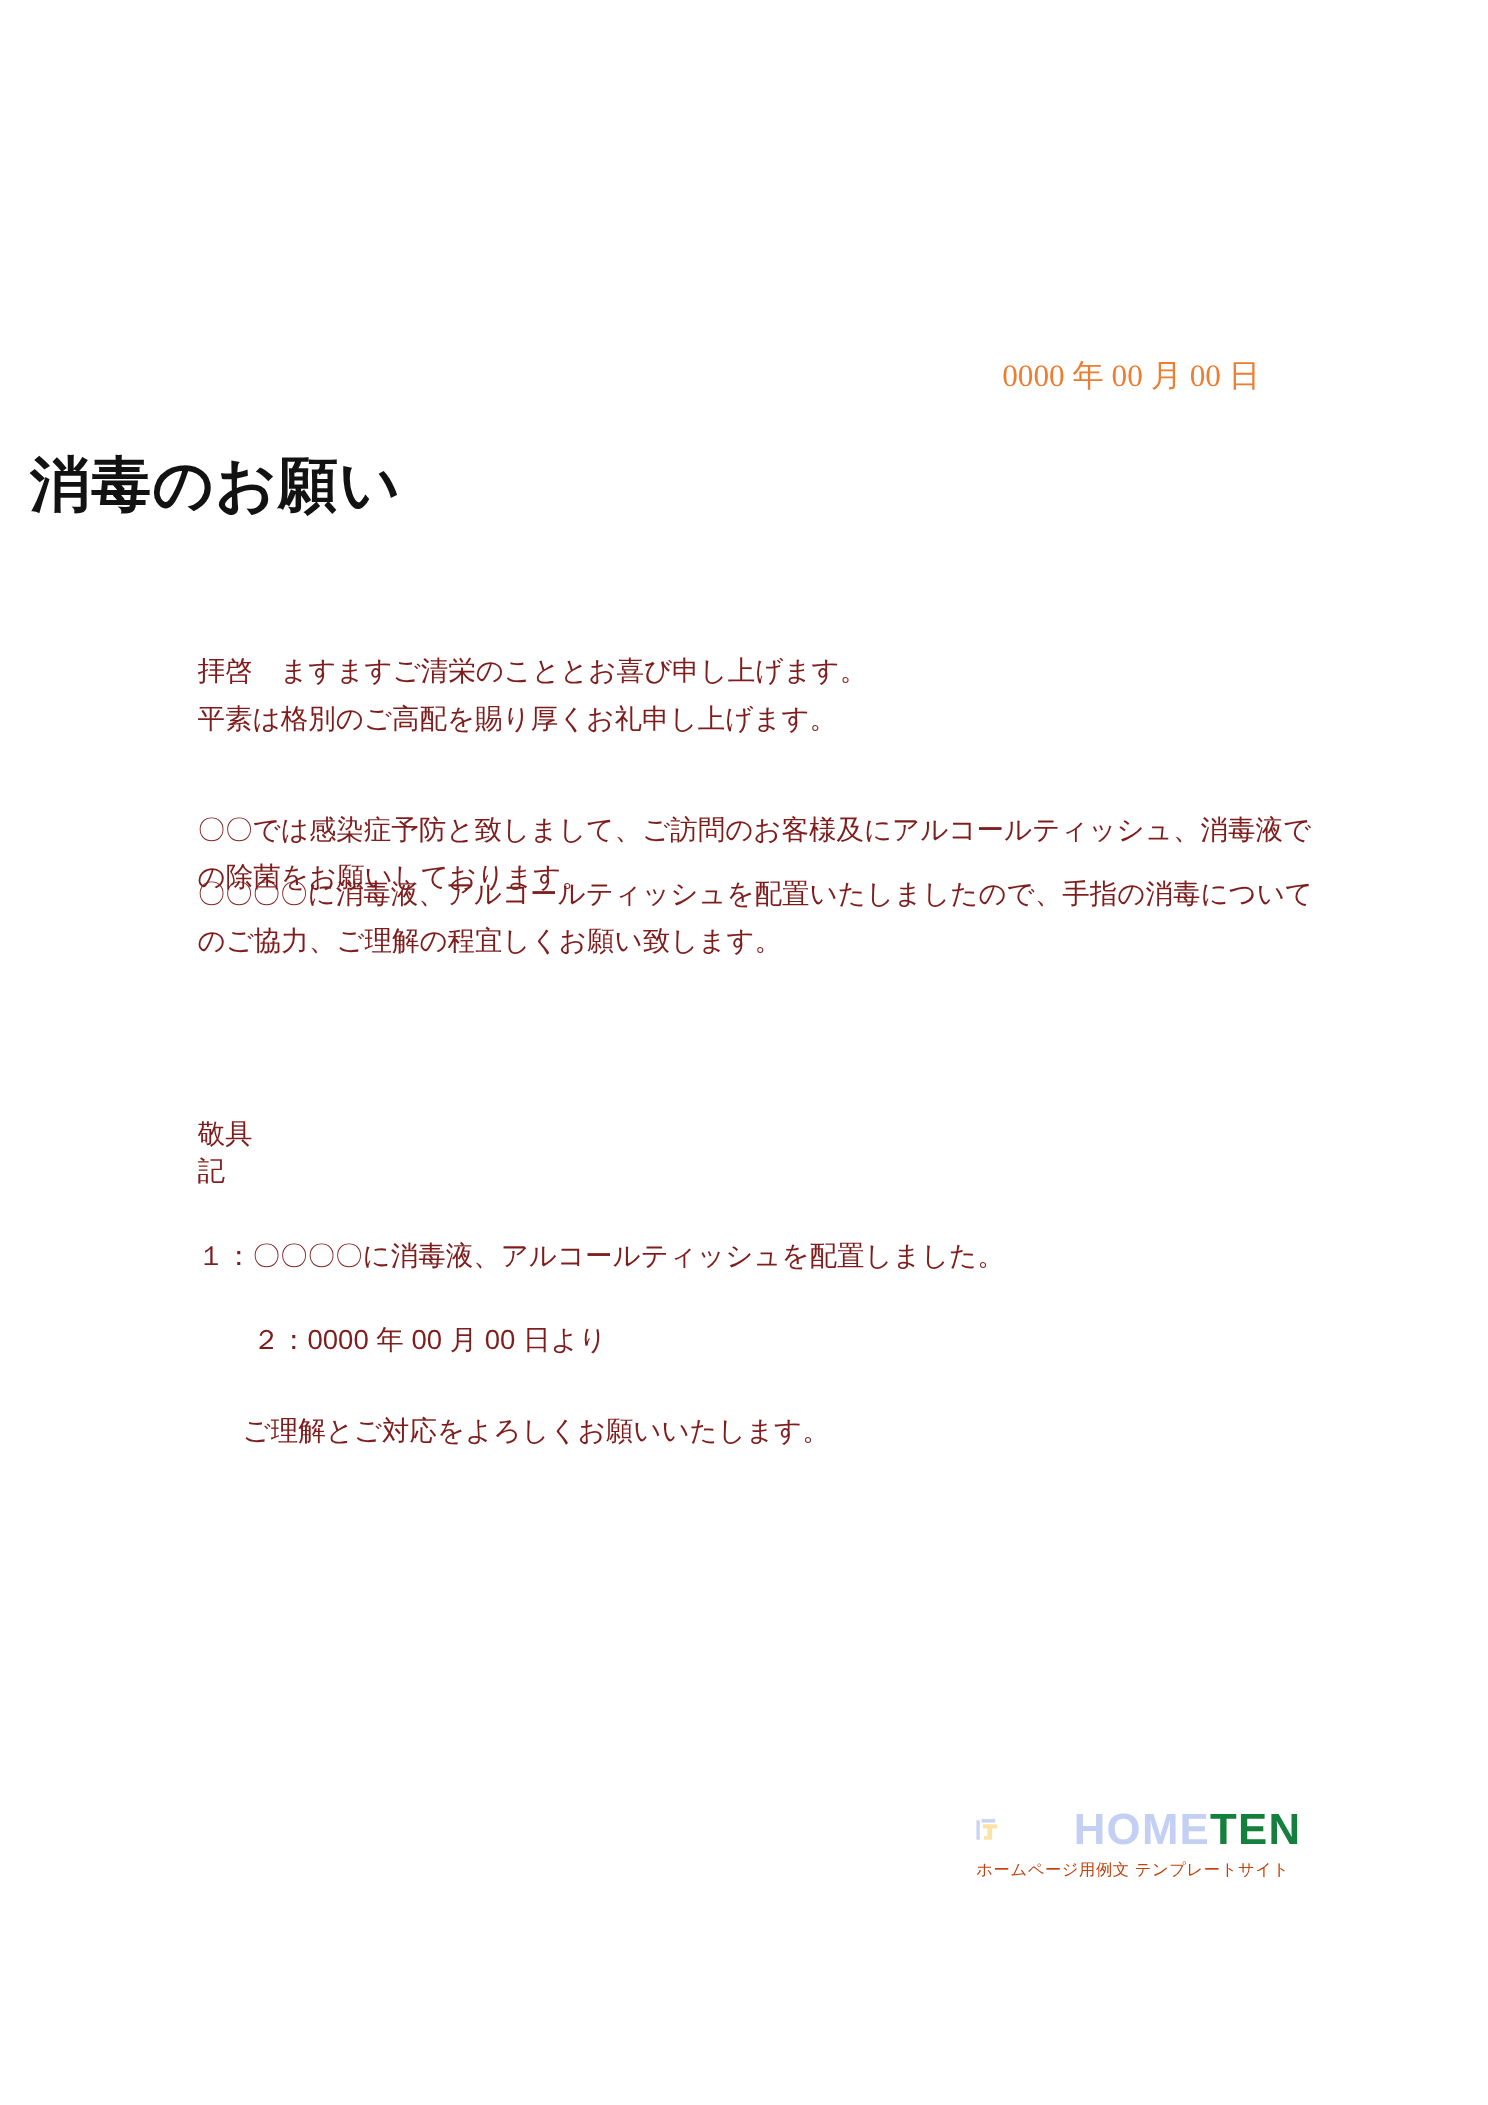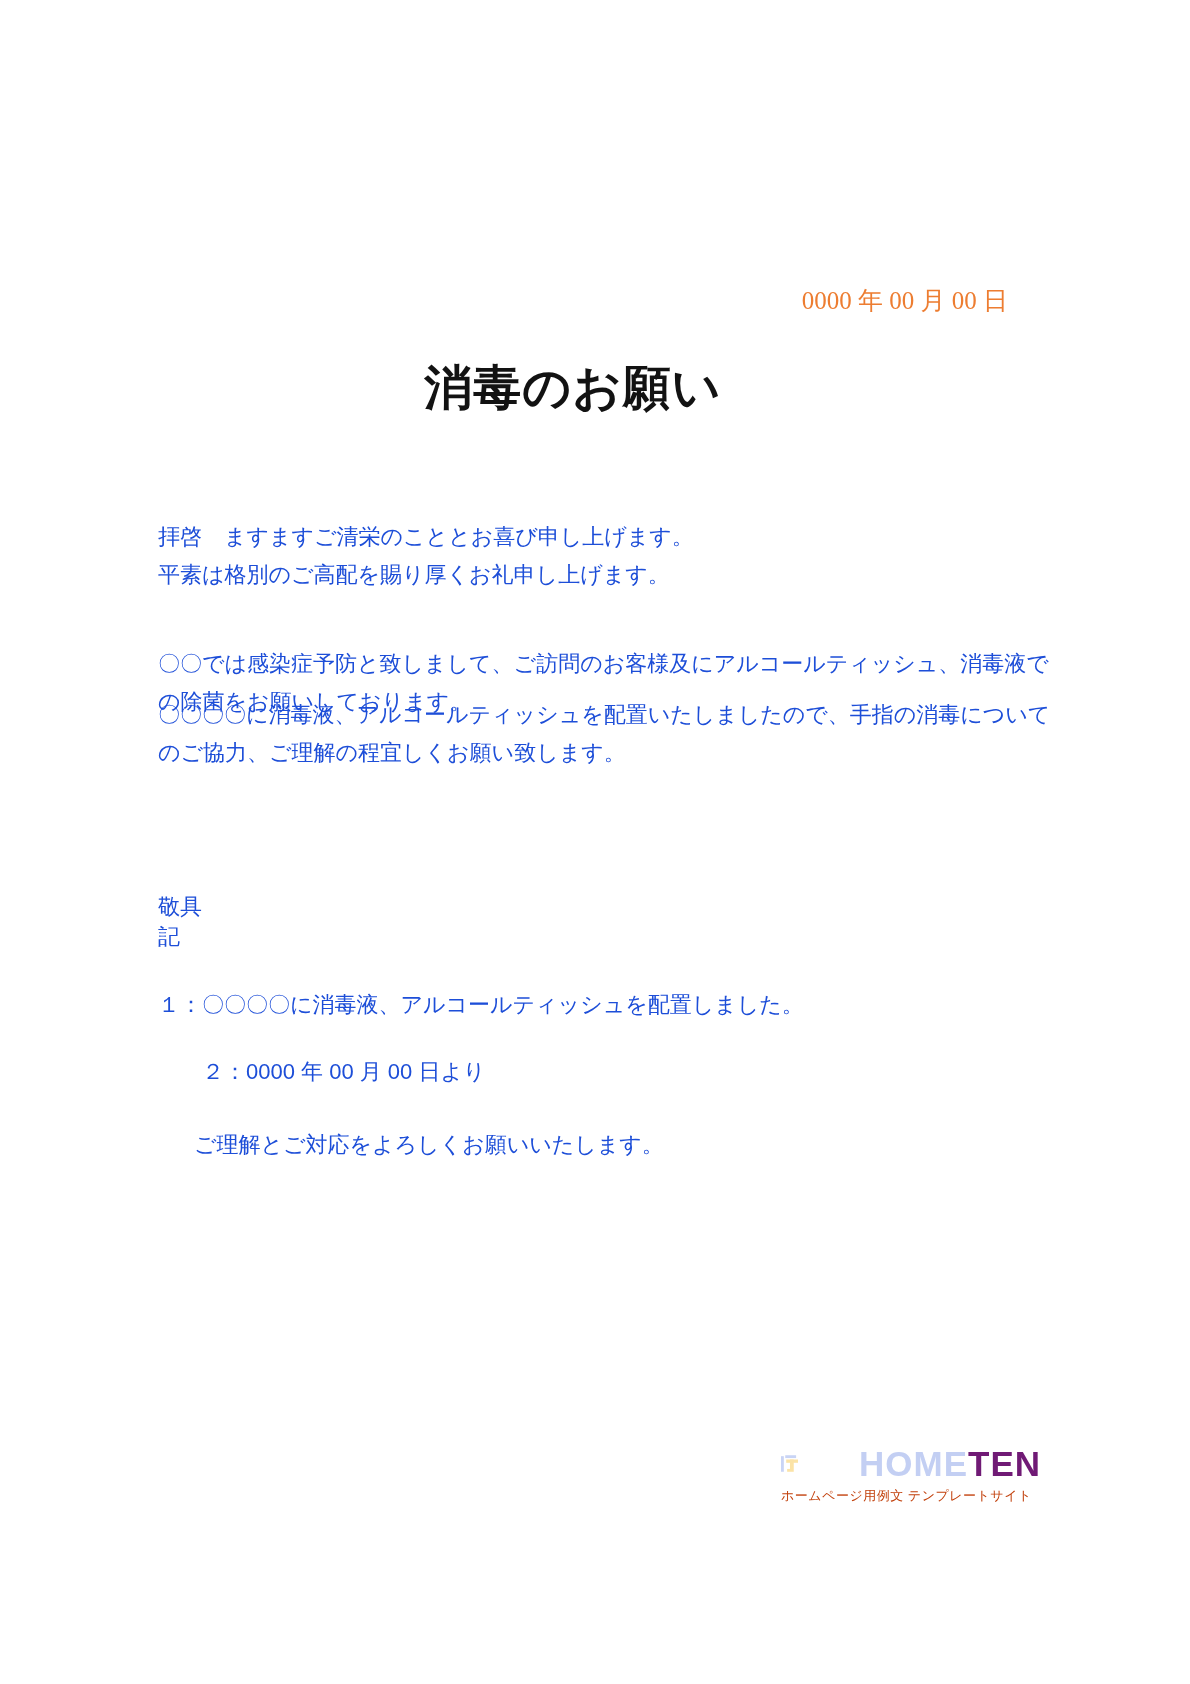--- a/index.html
+++ b/index.html
@@ -23,35 +23,35 @@
     font-size: 25px;
     color: #ED7D31;
     white-space: nowrap;
   }
   .title {
     position: absolute;
     top: 356px;
     left: 0;
     width: 100%;
     margin: 0;
-    text-align: center;
     font-family: "Liberation Serif", "DejaVu Serif", serif;
     font-weight: 600;
     font-size: 48px;
     color: #121212;
     letter-spacing: 1px;
+    padding-left: 24px;
   }
   .para {
     position: absolute;
     left: 158px;
     width: 900px;
     margin: 0;
     font-size: 22px;
     line-height: 38px;
-    color: #1d4ed8;
+    color: #7f1d1d;
     white-space: pre-line;
   }
   .p1 { top: 518px; }
   .p2 { top: 645px; }
   .p3 { top: 696px; }
   .closing { top: 846px; margin-top: 42px; }
   .marker { top: 918px; }
   .item1 { top: 986px; }
   .item2 { top: 1053px; margin-left: 44px; }
   .final { top: 1126px; margin-left: 36px; }
@@ -72,21 +72,21 @@
   }
   .logo-text {
     font-family: "Liberation Sans", "DejaVu Sans", sans-serif;
     font-weight: bold;
     font-size: 35px;
     letter-spacing: 1px;
     line-height: 1;
     white-space: nowrap;
   }
   .logo-home { color: #C3CFF3; margin-left: 47px; }
-  .logo-ten  { color: #701a75; }
+  .logo-ten  { color: #15803d; }
   .logo-tagline {
     margin-top: 6px;
     font-size: 13px;
     color: #c2410c;
     letter-spacing: 0.5px;
     white-space: nowrap;
   }
 </style>
 </head>
 <body>

